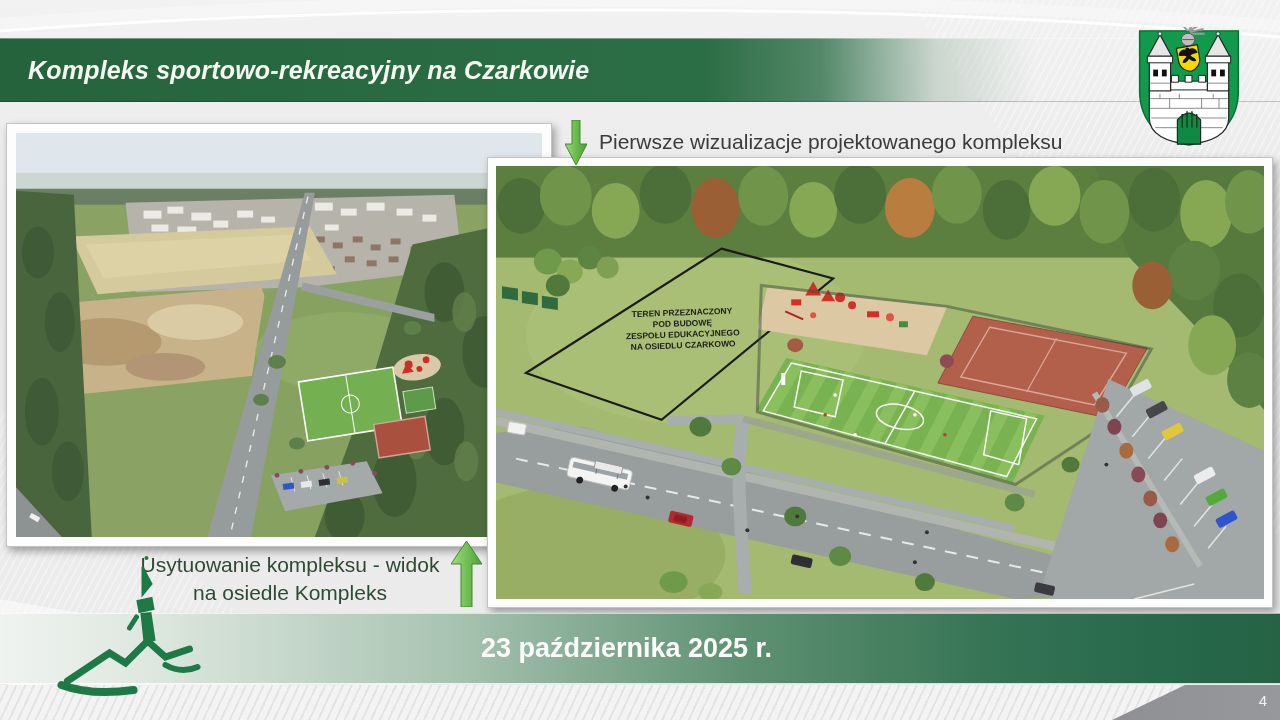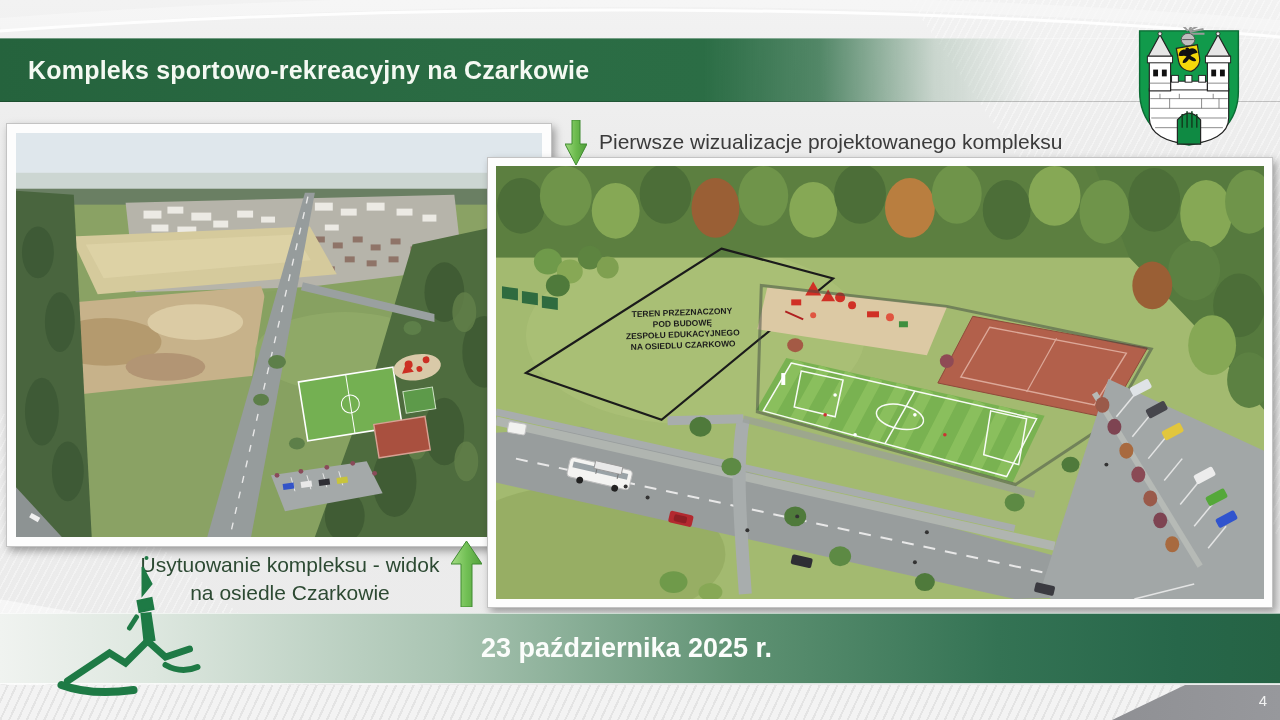--- a/index.html
+++ b/index.html
@@ -14,21 +14,21 @@
           clip-path:polygon(42% 0,100% 0,100% 100%);opacity:.45;}
   .tex-bl{position:absolute;left:0;bottom:0;width:520px;height:310px;z-index:1;
           background:repeating-linear-gradient(118deg,rgba(255,255,255,0) 0 5px,rgba(255,255,255,.9) 5px 6.5px);
           clip-path:polygon(0 0,0 100%,70% 100%);opacity:.4;}
   .swoosh{position:absolute;left:0;z-index:2;pointer-events:none;}
   
   .title-bar{position:absolute;left:0;top:38px;width:100%;height:64px;z-index:3;
      background:linear-gradient(90deg,#25633d 0%,#2a6b43 35%,#2b6d45 55%,rgba(43,109,69,.8) 64%,rgba(130,165,142,.35) 73%,rgba(210,222,213,0) 81%);
      border-top:1px solid rgba(255,255,255,.35);border-bottom:1px solid rgba(0,0,0,.2);
      display:flex;align-items:center;}
-  .title-bar h1{margin:0 16px 0 28px;font-size:25px;font-weight:700;color:#f4f9f2;letter-spacing:.2px;}
+  .title-bar h1{margin:0 16px 0 28px;font-size:25px;font-weight:700;color:#f4f9f2;letter-spacing:.2px;font-style:italic;}
   .crest{position:absolute;left:1135px;top:27px;width:108px;height:121px;z-index:4;}
   
   .photo-frame{position:absolute;background:#fdfdfd;border:1px solid #c3c3c3;
      box-shadow:3px 4px 8px rgba(0,0,0,.35);}
   .frame-left{left:6px;top:123px;width:546px;height:424px;padding:9px;z-index:5;}
   .frame-right{left:487px;top:157px;width:786px;height:451px;padding:8px;z-index:6;}
   .photo-frame svg{width:100%;height:100%;}
   
   .caption-top{position:absolute;left:565px;top:120px;z-index:7;display:flex;align-items:flex-start;}
   .caption-top .txt{margin:10px 0 0 12px;font-size:21px;color:#3b3b3b;}
@@ -465,21 +465,21 @@
             <stop offset="1" stop-color="#4f9c39"></stop>
       </linearGradient>
         </defs>
       <path d="M7,0 h8 v24 h7 L11,45 0,24 h7 Z" fill="url(#agd)" stroke="#3f8a30" stroke-width="1"></path>
     </svg>
     <span class="txt">Pierwsze wizualizacje projektowanego kompleksu</span>
   </div>
 
   <div class="caption-bottom">
     <div>Usytuowanie kompleksu - widok</div>
-    <div>na osiedle Czarkowie</div>
+    <div>na osiedle Kompleks</div>
   </div>
   <svg class="arrow-up" width="31" height="66" viewBox="0 0 31 66">
     <defs>
         <linearGradient id="agu" x1="0" y1="0" x2="1" y2="0">
       <stop offset="0" stop-color="#a5dc85"></stop>
           <stop offset=".5" stop-color="#72c055"></stop>
           <stop offset="1" stop-color="#539f3c"></stop>
     </linearGradient>
       </defs>
     <path d="M10,66 V23 H0 L15.5,0 31,23 H21 V66 Z" fill="url(#agu)" stroke="#3f8a30" stroke-width="1"></path>

